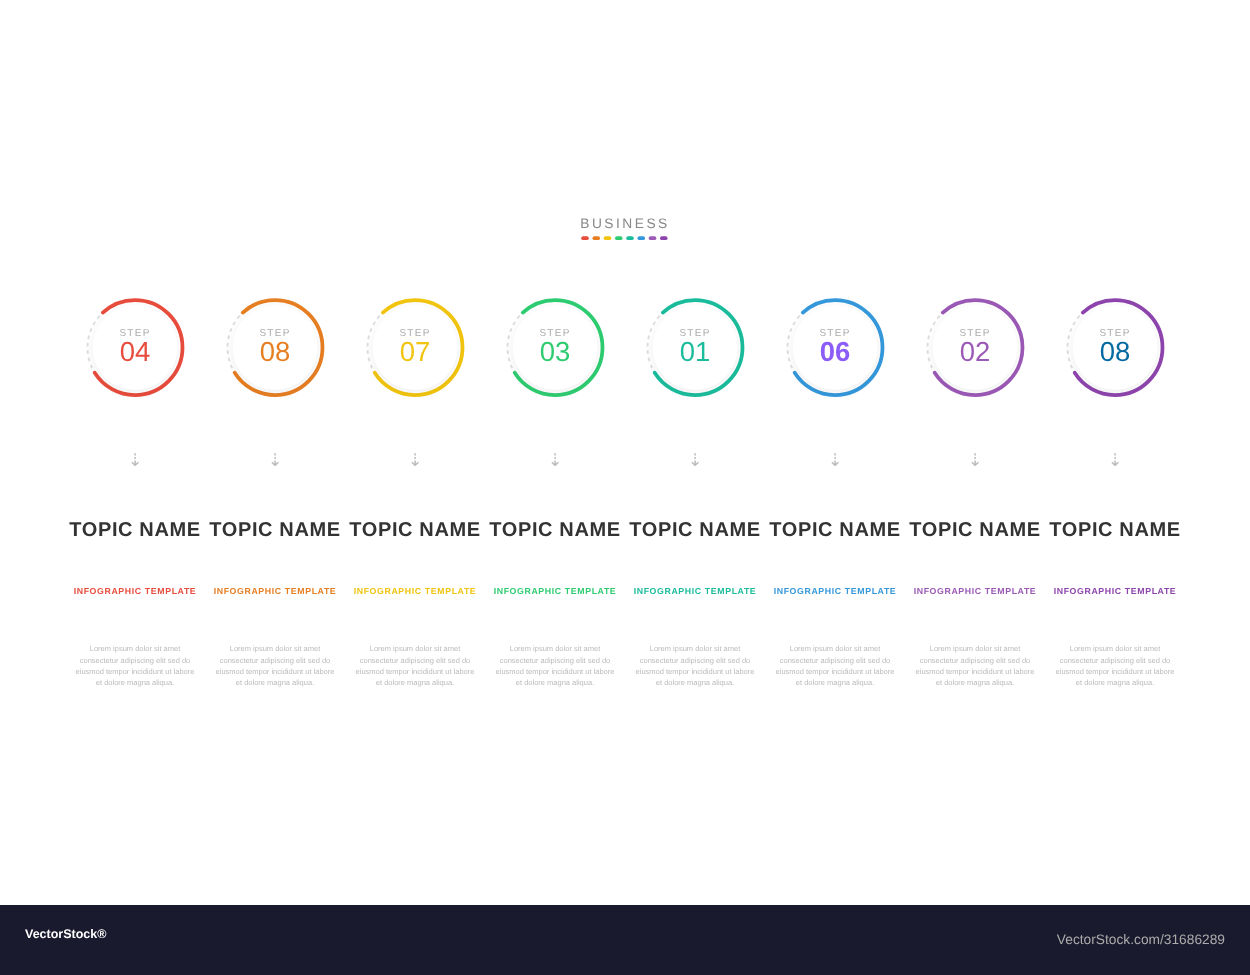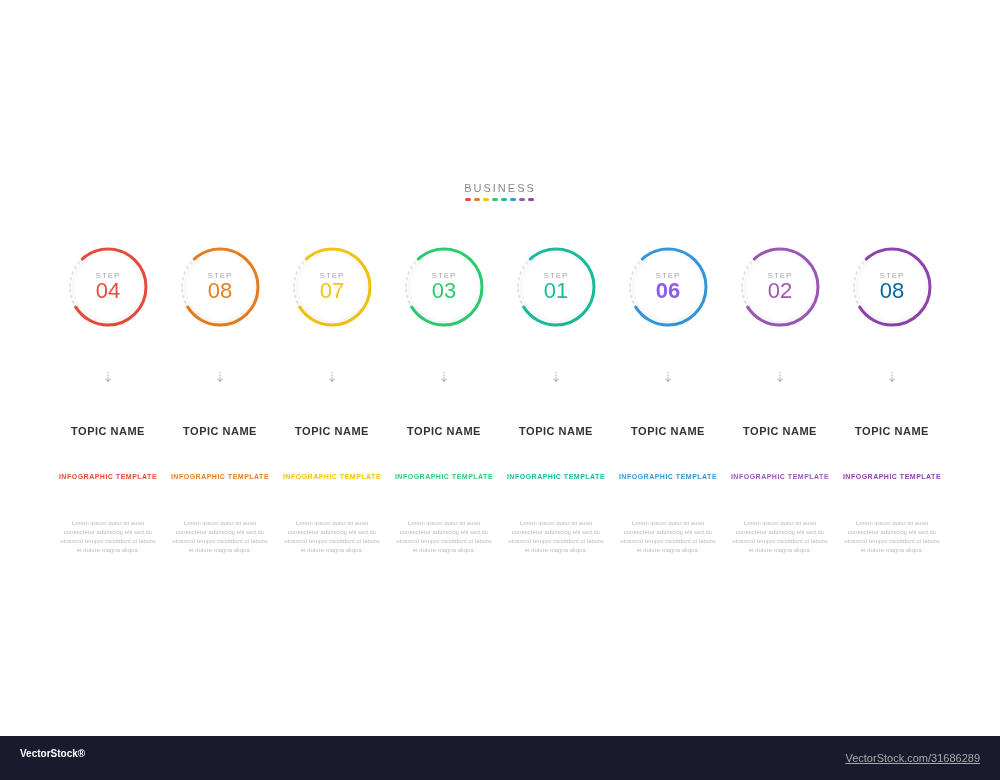--- a/index.html
+++ b/index.html
@@ -114,21 +114,21 @@
     }
 
     .arrow-down {
       font-size: 14px;
       color: #bbb;
       margin-bottom: 6px;
       line-height: 1;
     }
 
     .topic-name {
-      font-size: 11px;
+      font-size: 16px;
       font-weight: bold;
       color: #333;
       letter-spacing: 0.5px;
       text-align: right;
       text-transform: uppercase;
     }
 
     .infographic-template {
       font-size: 7px;
       letter-spacing: 0.5px;
@@ -142,21 +142,21 @@
       font-size: 6px;
       color: #bbb;
       text-align: center;
       margin-top: 4px;
       line-height: 1.5;
       max-width: 100px;
     }
 
     .footer-bar {
       background: #1a1a2e;
-      height: 44px;
+      height: 56px;
       display: flex;
       align-items: center;
       justify-content: space-between;
       padding: 0 20px;
     }
 
     .footer-logo {
       color: #fff;
       font-size: 16px;
       font-weight: bold;
@@ -164,21 +164,20 @@
 
     .footer-logo span {
       color: #fff;
       font-size: 10px;
       vertical-align: super;
     }
 
     .footer-url {
       color: #aaa;
       font-size: 11px;
-      text-decoration: underline;
     }
   </style>
 </head>
 <body>
 
 <div class="main-content">
   <div class="header">
     <div class="header-business">BUSINESS</div>
     <div class="header-dots" id="header-dots">
         <div class="header-dot" style="background: rgb(231, 76, 60);"></div>

